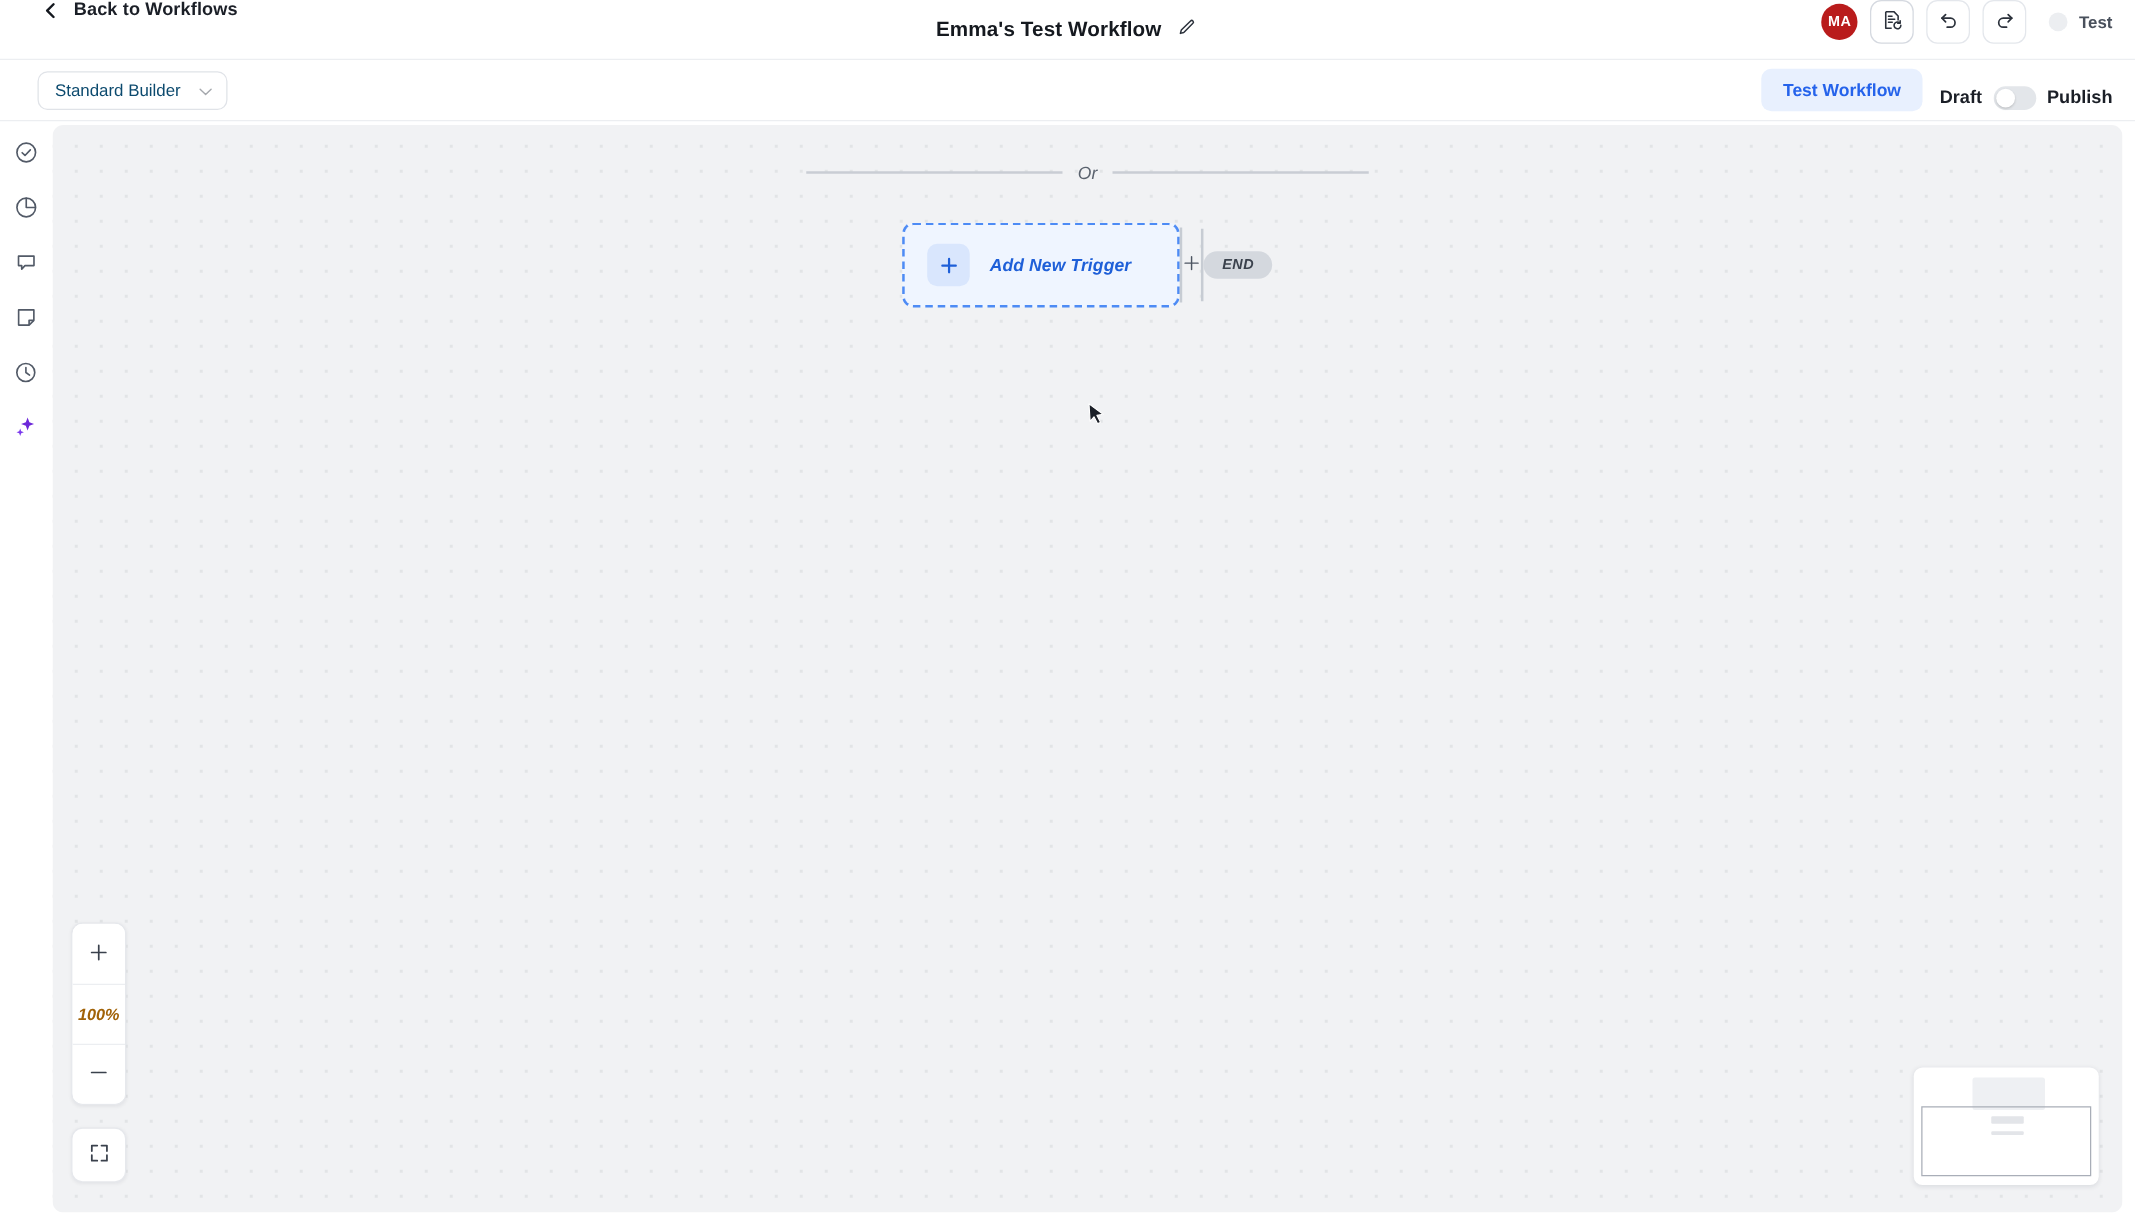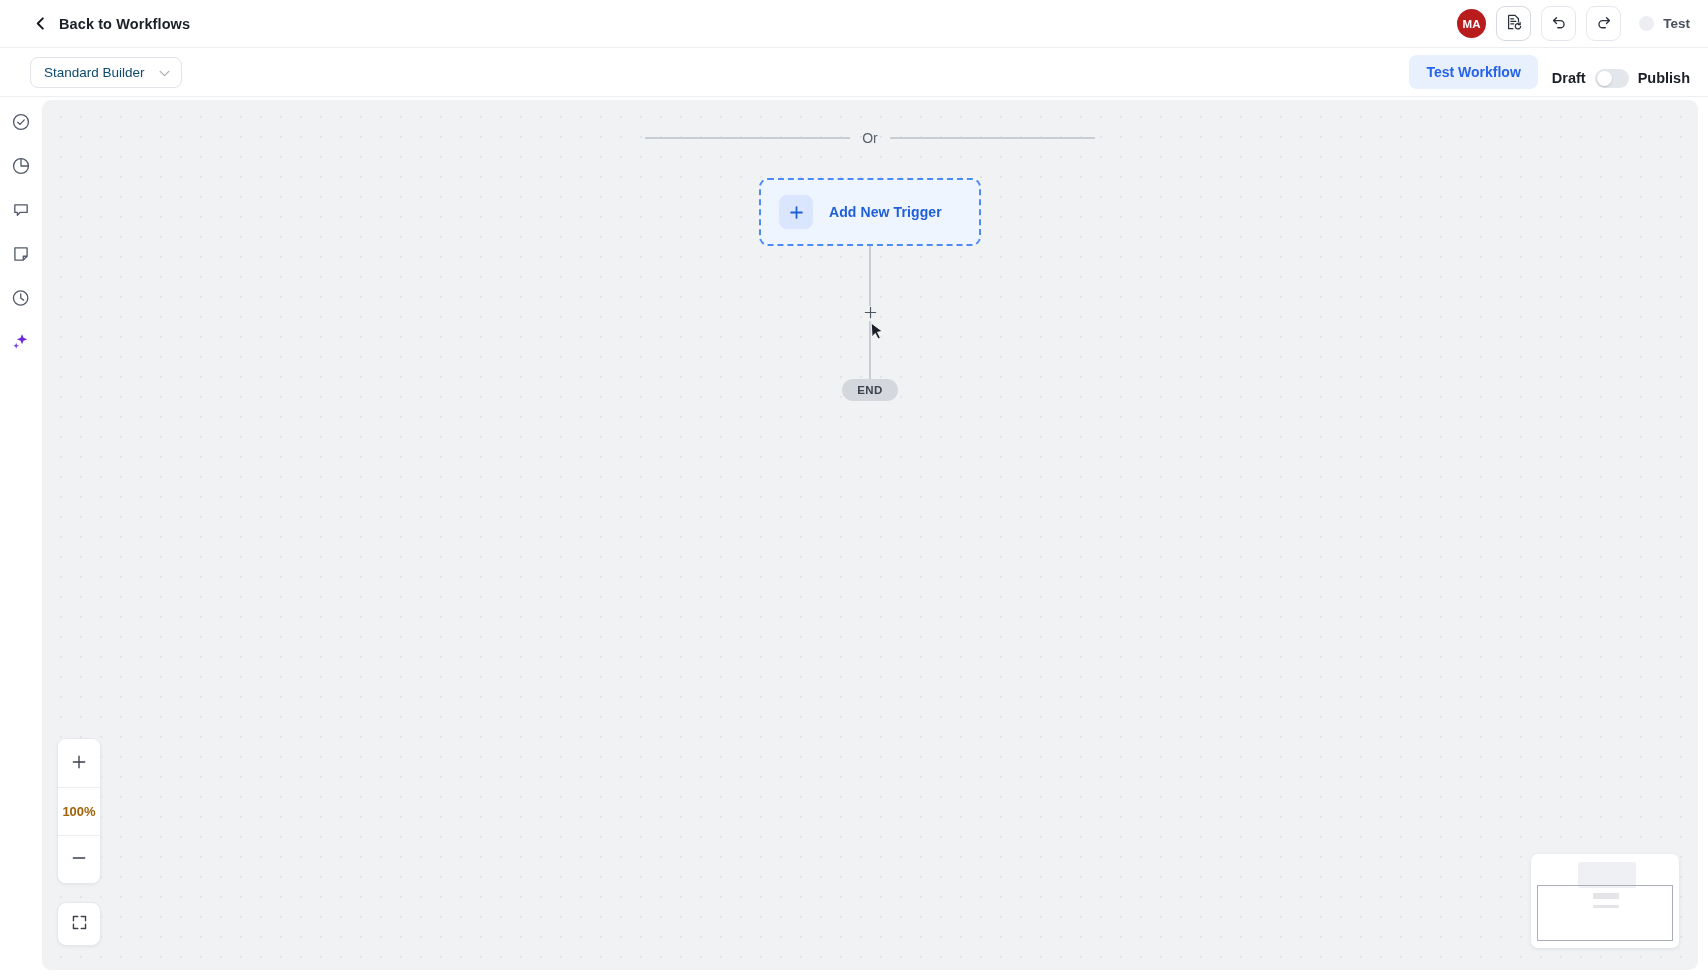--- a/index.html
+++ b/index.html
@@ -9,21 +9,21 @@
     font-family: "Liberation Sans", "DejaVu Sans", sans-serif;
     background: #ffffff;
     overflow: hidden;
     -webkit-font-smoothing: antialiased;
   }
   .app { width: 1708px; height: 980px; display: flex; flex-direction: column; background:#fff; }
 
   
   .topbar {
     height: 48px; flex: 0 0 48px;
-    display: flex; align-items: center;
+    display: flex; align-items: flex-start;
     position: relative;
     background: #fff;
     border-bottom: 1px solid #eceef1;
     padding: 0 14px 0 34px;
   }
   .back-btn {
     display: flex; align-items: center; gap: 12px;
     cursor: pointer; background: none; border: none;
     font-family: inherit;
   }
@@ -108,21 +108,21 @@
     background: #e3e6ea; position: relative; cursor: pointer;
     border: none; padding: 0;
   }
   .toggle .knob {
     position: absolute; top: 2px; left: 2px;
     width: 15px; height: 15px; border-radius: 50%;
     background: #fff; box-shadow: 0 1px 2px rgba(0,0,0,.18);
   }
 
   
-  .body { flex: 1; display: flex; min-height: 0; background: #fff; }
+  .body { flex: 1; display: flex; min-height: 0; background: #fff; font-style: italic; }
 
   .rail {
     width: 42px; flex: 0 0 42px;
     background: #fff;
     display: flex; flex-direction: column; align-items: center;
     padding-top: 12px; gap: 16px;
   }
   .rail-btn {
     width: 28px; height: 28px; border: none; background: none;
     cursor: pointer; display: flex; align-items: center; justify-content: center;
@@ -146,21 +146,21 @@
     display: flex; align-items: center; justify-content: center;
   }
   .or-inner { display: flex; align-items: center; width: 450px; }
   .or-line { flex: 1; height: 2px; background: #c9cdd4; }
   .or-text { font-size: 14px; color: #5a626e; padding: 0 12px; }
 
   
   .node-col {
     position: absolute; left: 50%; transform: translateX(-50%);
     top: 78px;
-    display: flex; flex-direction: column; align-items: center;
+    display: flex; flex-direction: row; align-items: center;
   }
   .trigger-card {
     width: 222px; height: 68px;
     border: 2px dashed #4d8bf5;
     background: #eff5ff;
     border-radius: 9px;
     display: flex; align-items: center;
     padding-left: 18px; gap: 16px;
     cursor: pointer;
   }
@@ -242,20 +242,30 @@
 
     <button class="back-btn">
       <span>
         <svg class="chev-left" viewBox="0 0 14 14" fill="none">
           <path d="M9.5 1.5L4 7l5.5 5.5" stroke="#14181f" stroke-width="2.1" stroke-linecap="round" stroke-linejoin="round"></path>
         </svg>
       </span>
       <span class="back-label">Back to Workflows</span>
     </button>
 
+    <div class="title-wrap">
+      <span class="wf-title">Emma's Test Workflow</span>
+      <button class="pencil-btn">
+        <span>
+          <svg width="15" height="15" viewBox="0 0 16 16" fill="none">
+            <path d="M11.4 1.9a1.4 1.4 0 0 1 2 2L5.6 11.7 2.7 12.5l.8-2.9 7.9-7.7z" stroke="#2b313b" stroke-width="1.25" stroke-linejoin="round"></path>
+          </svg>
+        </span>
+      </button>
+    </div>
 
     <div class="top-right">
       <div class="avatar">MA</div>
 
       <button class="icon-btn strong">
         <span>
           <svg width="18" height="18" viewBox="0 0 20 20" fill="none">
             <path d="M4 2.6h7.2L15 6.4v4.1" stroke="#2b313b" stroke-width="1.4" stroke-linejoin="round"></path>
             <path d="M4 2.6v14.8h5.3" stroke="#2b313b" stroke-width="1.4" stroke-linejoin="round"></path>
             <path d="M6.4 6.6h3.2M6.4 9.3h5.6M6.4 12h3.4" stroke="#2b313b" stroke-width="1.3" stroke-linecap="round"></path>

